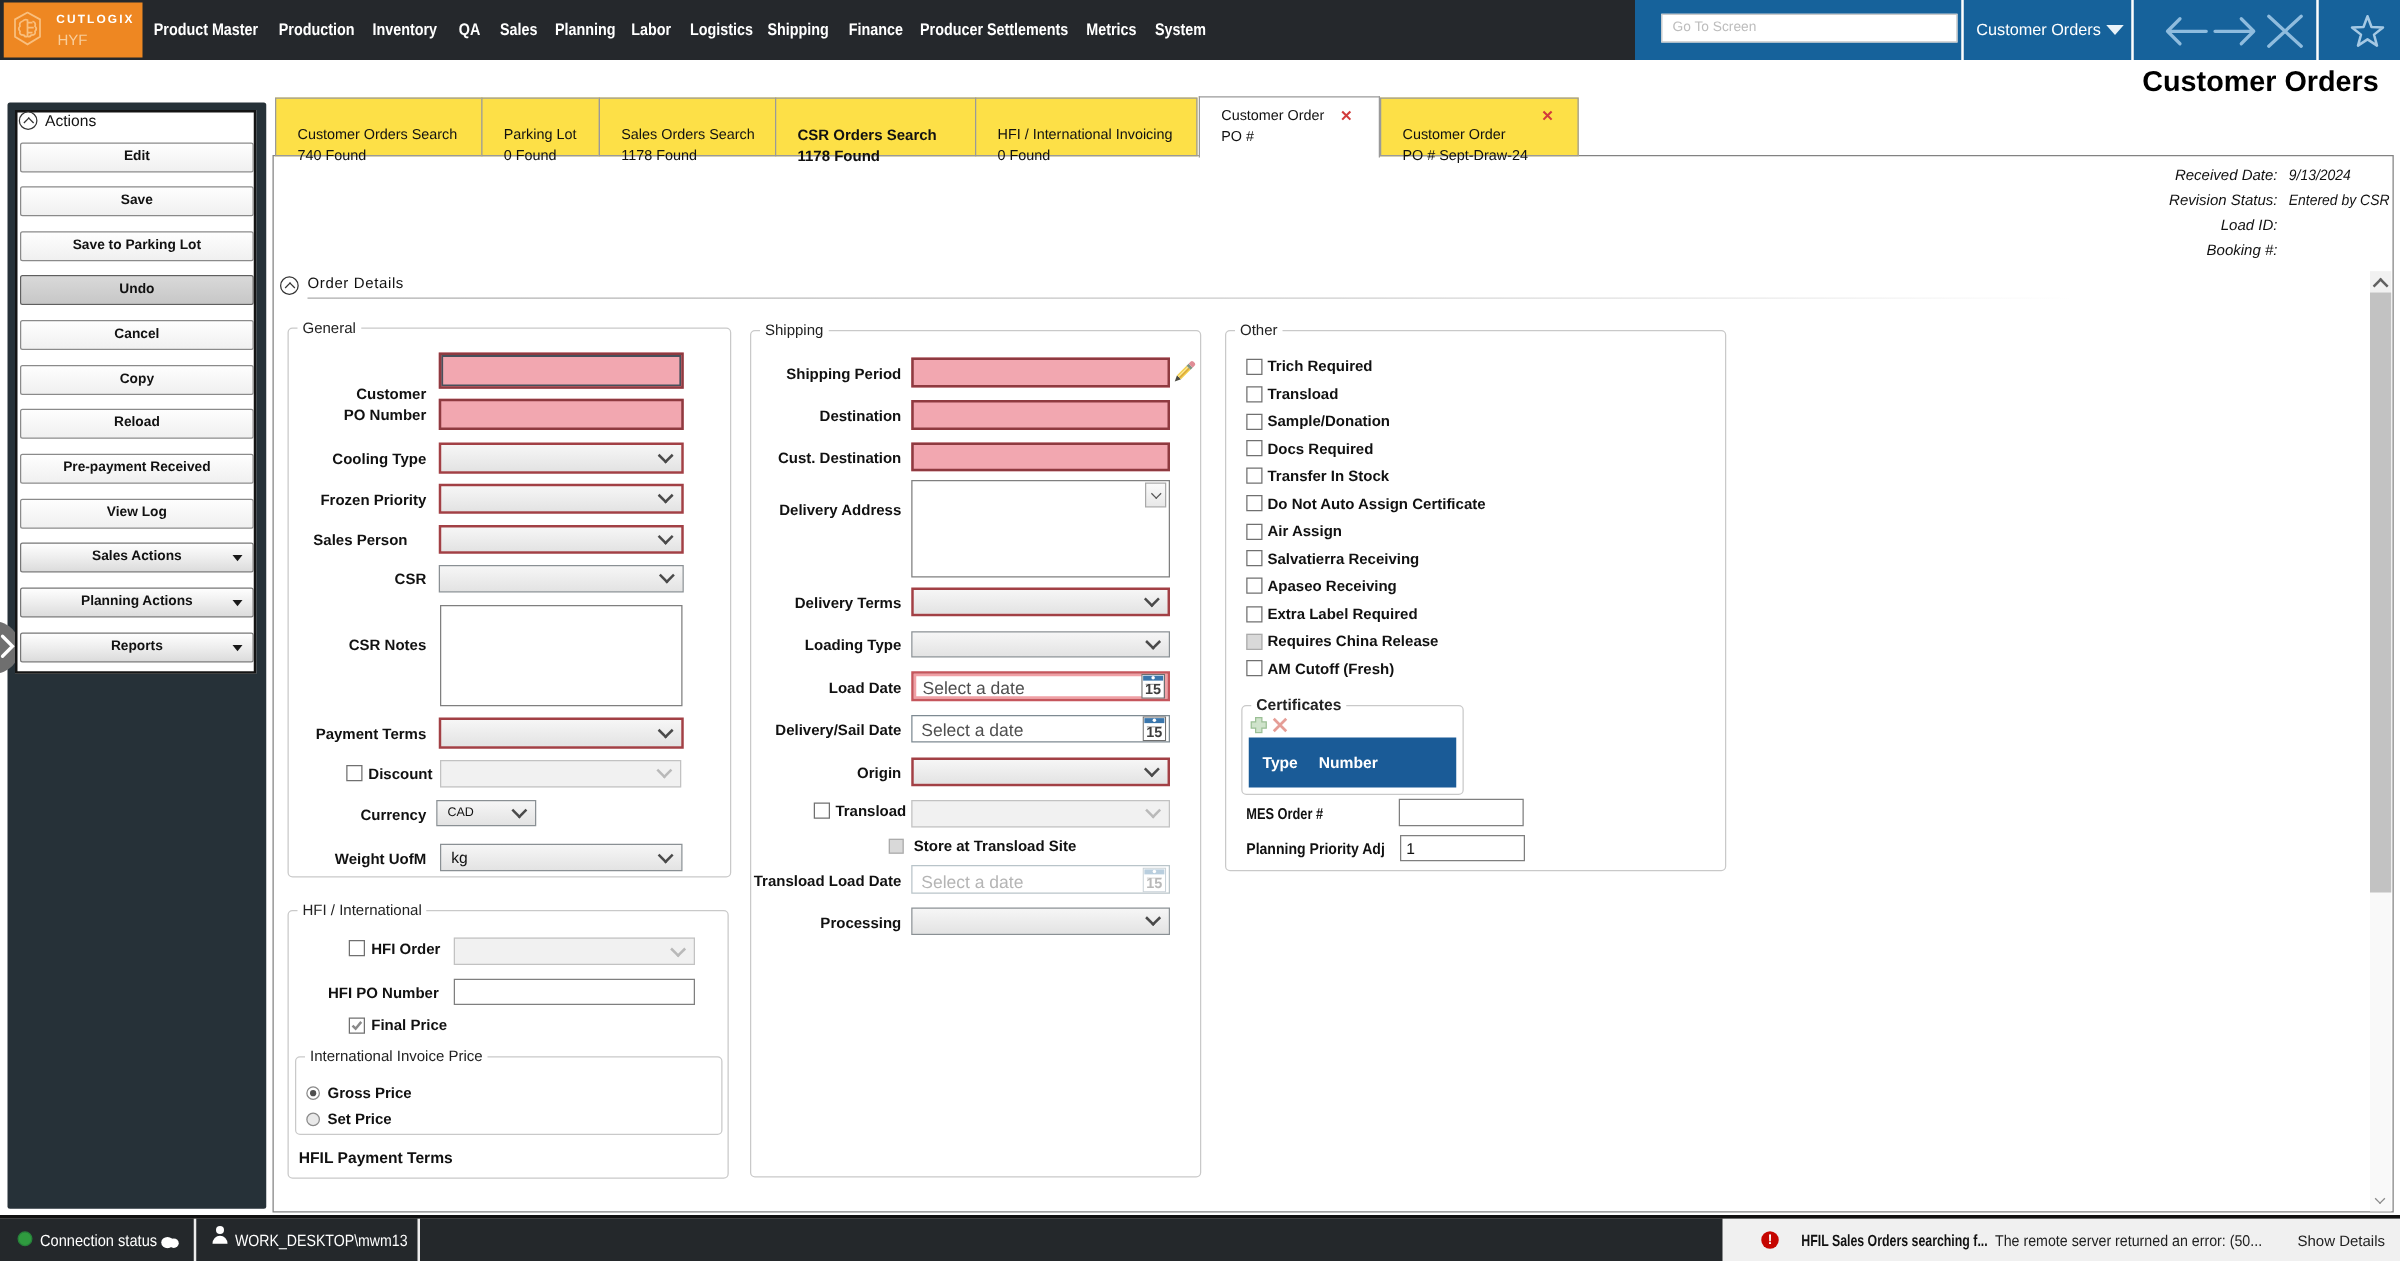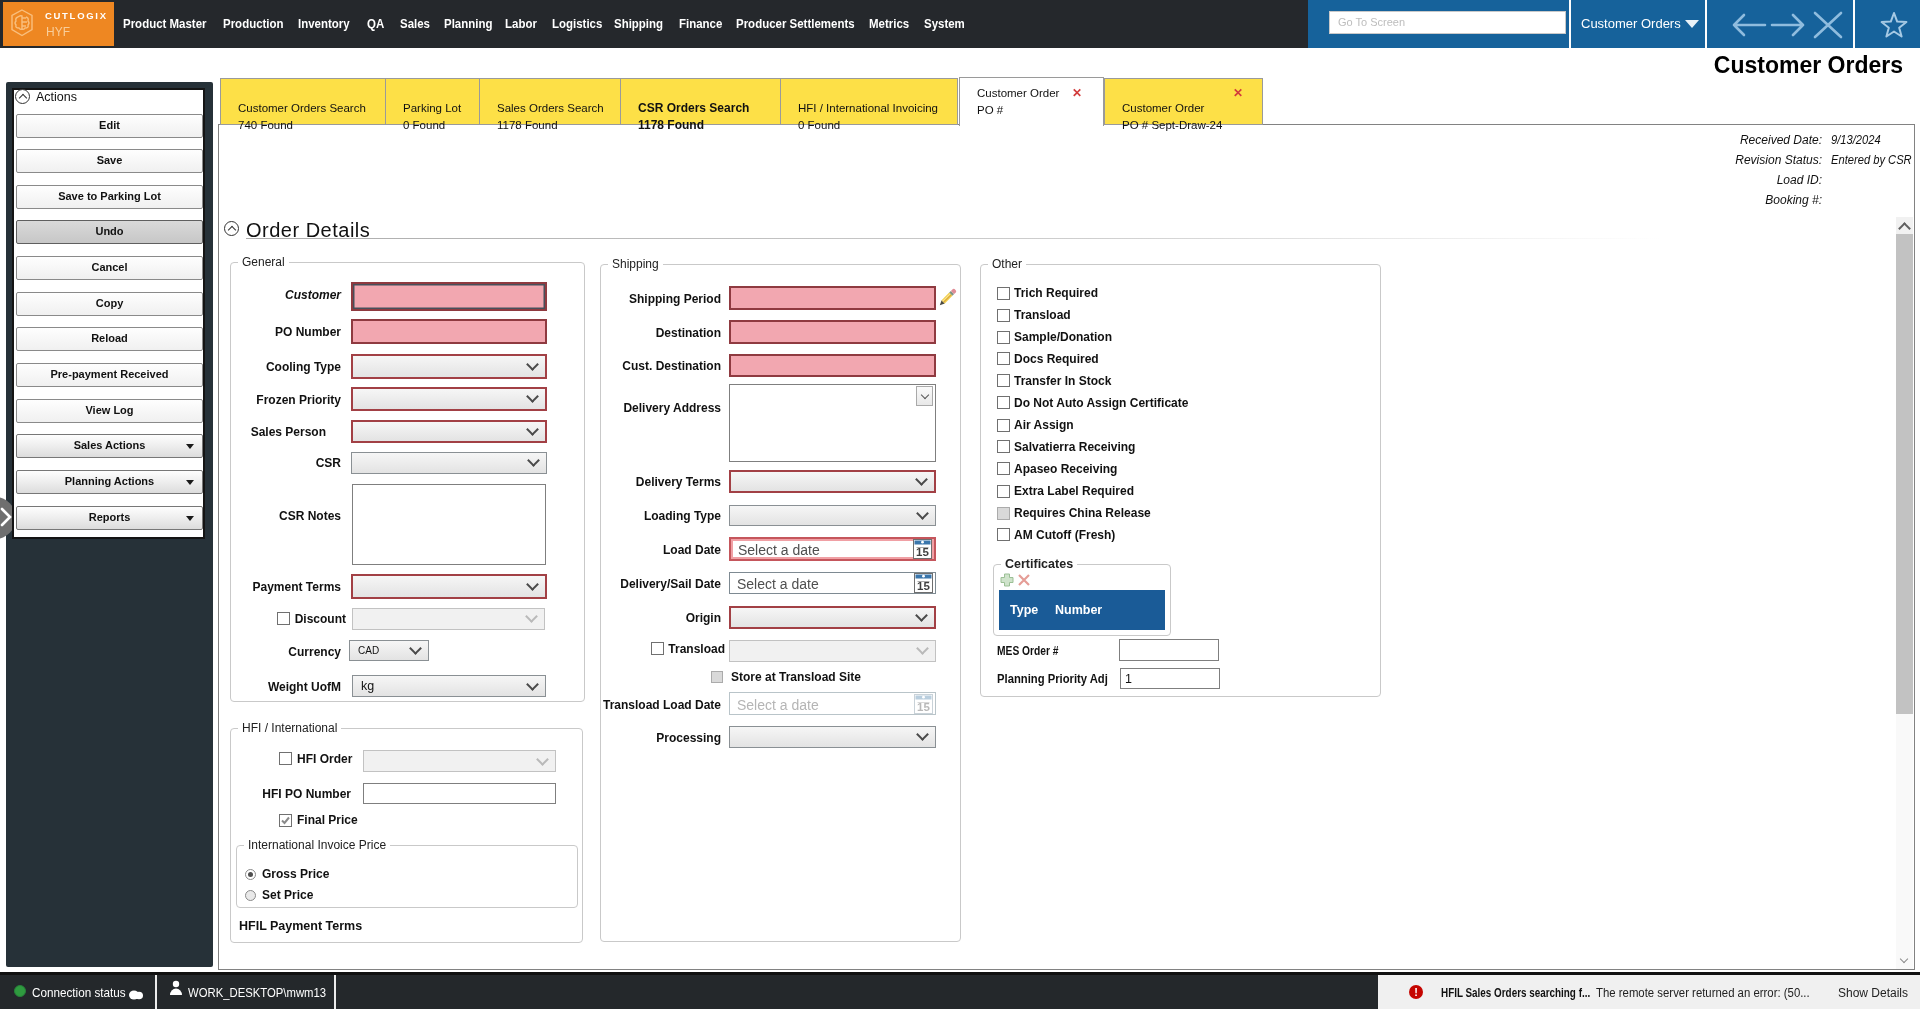--- a/index.html
+++ b/index.html
@@ -30,21 +30,21 @@
 .info-v{font-style:italic;font-size:12px;color:#111;z-index:3;white-space:nowrap;transform:scaleX(.93);transform-origin:0 50%;}
 
 #sb-track{left:1896px;top:217px;width:17px;height:752px;background:#f9f9f9;z-index:2;}
 #sb-up{left:1896px;top:217px;width:17px;height:17px;background:#f1f1f1;z-index:3;}
 #sb-thumb{left:1896px;top:234px;width:17px;height:480px;background:#c2c2c2;z-index:3;}
 #sb-dn{left:1896px;top:952px;width:17px;height:17px;background:#f9f9f9;z-index:3;}
 .chev{width:7px;height:7px;border-right:2px solid #606060;border-bottom:2px solid #606060;}
 .chev.up{transform:rotate(-135deg);}
 
 .circ{width:15px;height:15px;border:1.5px solid #333;border-radius:50%;box-sizing:border-box;background:#fff;}
-#od-t{left:246px;top:219px;font-size:20px;letter-spacing:.5px;color:#111;z-index:3;}
+#od-t{left:246px;top:219px;font-size:12px;letter-spacing:.5px;color:#111;z-index:3;}
 #od-line{left:246px;top:238px;width:1414px;height:1px;z-index:3;background:linear-gradient(to right,#ababab,#cfcfcf 60%,rgba(255,255,255,0));}
 
 #side{left:6px;top:82px;width:207px;height:885px;background:#263138;border-radius:2px;z-index:4;}
 #handle{left:-26px;top:497px;width:42px;height:42px;border-radius:50%;background:#6F6F6F;z-index:5;}
 #abox{left:12px;top:88px;width:193px;height:451px;background:#fff;border:2px solid #141414;box-sizing:border-box;z-index:5;}
 .btn{left:16px;width:187px;height:24px;background:linear-gradient(#fefefe,#f0f0f0);border:1px solid #8a8a8a;border-radius:2px;
 box-sizing:border-box;font-size:11px;font-weight:bold;color:#111;text-align:center;line-height:21px;z-index:6;}
 .btn.undo{background:linear-gradient(#d9d9d9,#c7c7c7);border-color:#5f5f5f;}
 .btn.dbtn{background:linear-gradient(180deg,#fefefe,#ececec 55%,#dcdcdc);border-color:#777;}
 .caret{position:absolute;right:8px;top:9px;width:0;height:0;border-left:4.5px solid transparent;border-right:4.5px solid transparent;border-top:5.5px solid #1a1a1a;}
@@ -192,21 +192,21 @@
 <div class="abs fs" style="left:230px;top:728px;width:353px;height:215px;">
     <span class="leg">HFI / International</span>
   </div>
 <div class="abs fs" style="left:236px;top:845px;width:342px;height:63px;">
     <span class="leg">International Invoice Price</span>
   </div>
 <div class="abs fs" style="left:993px;top:564px;width:178px;height:72px;">
     <span class="leg b">Certificates</span>
   </div>
 
-<div class="abs lbl" style="left:230px;top:288px;width:111px;font-style:italic;">Customer</div>
+<div class="abs lbl" style="left:230px;top:308px;width:111px;">Customer</div>
 <div class="abs pink foc" style="left:351px;top:282px;width:196px;height:29px;"></div>
 <div class="abs lbl" style="left:230px;top:324.5px;width:111px;">PO Number</div>
 <div class="abs pink" style="left:351px;top:319px;width:196px;height:24.5px;"></div>
 <div class="abs lbl" style="left:230px;top:359.5px;width:111px;">Cooling Type</div>
 <div class="abs drop red" style="left:351px;top:353.5px;width:196px;height:25.5px;">
     <span class="dchev"></span>
   </div>
 <div class="abs lbl" style="left:230px;top:392.5px;width:111px;">Frozen Priority</div>
 <div class="abs drop red" style="left:351px;top:387px;width:196px;height:23.5px;">
     <span class="dchev"></span>

